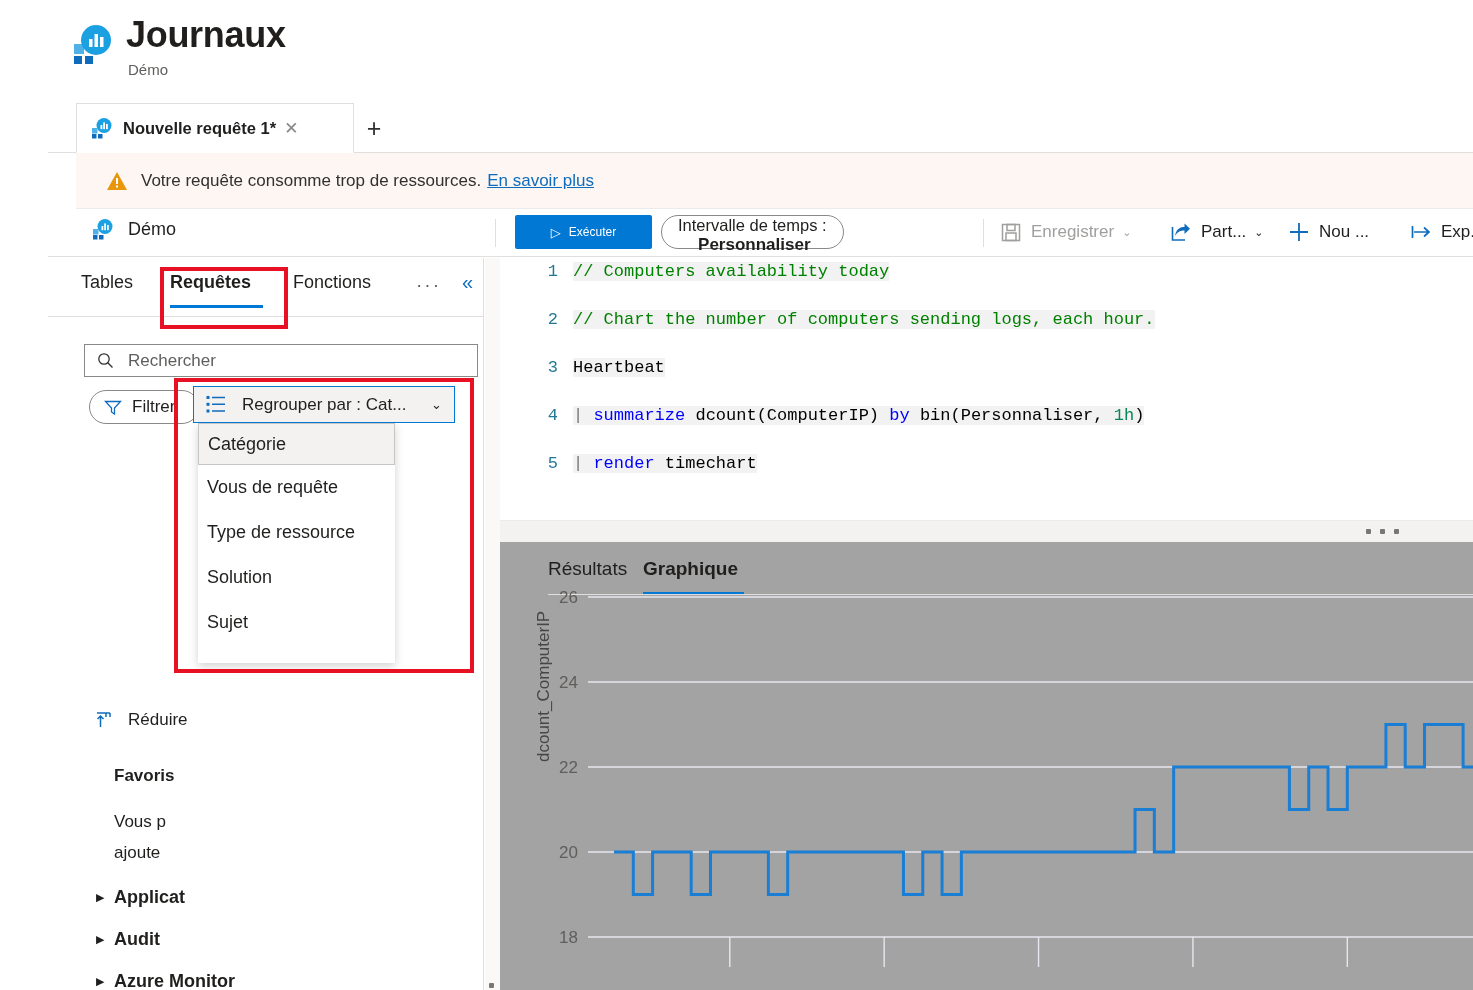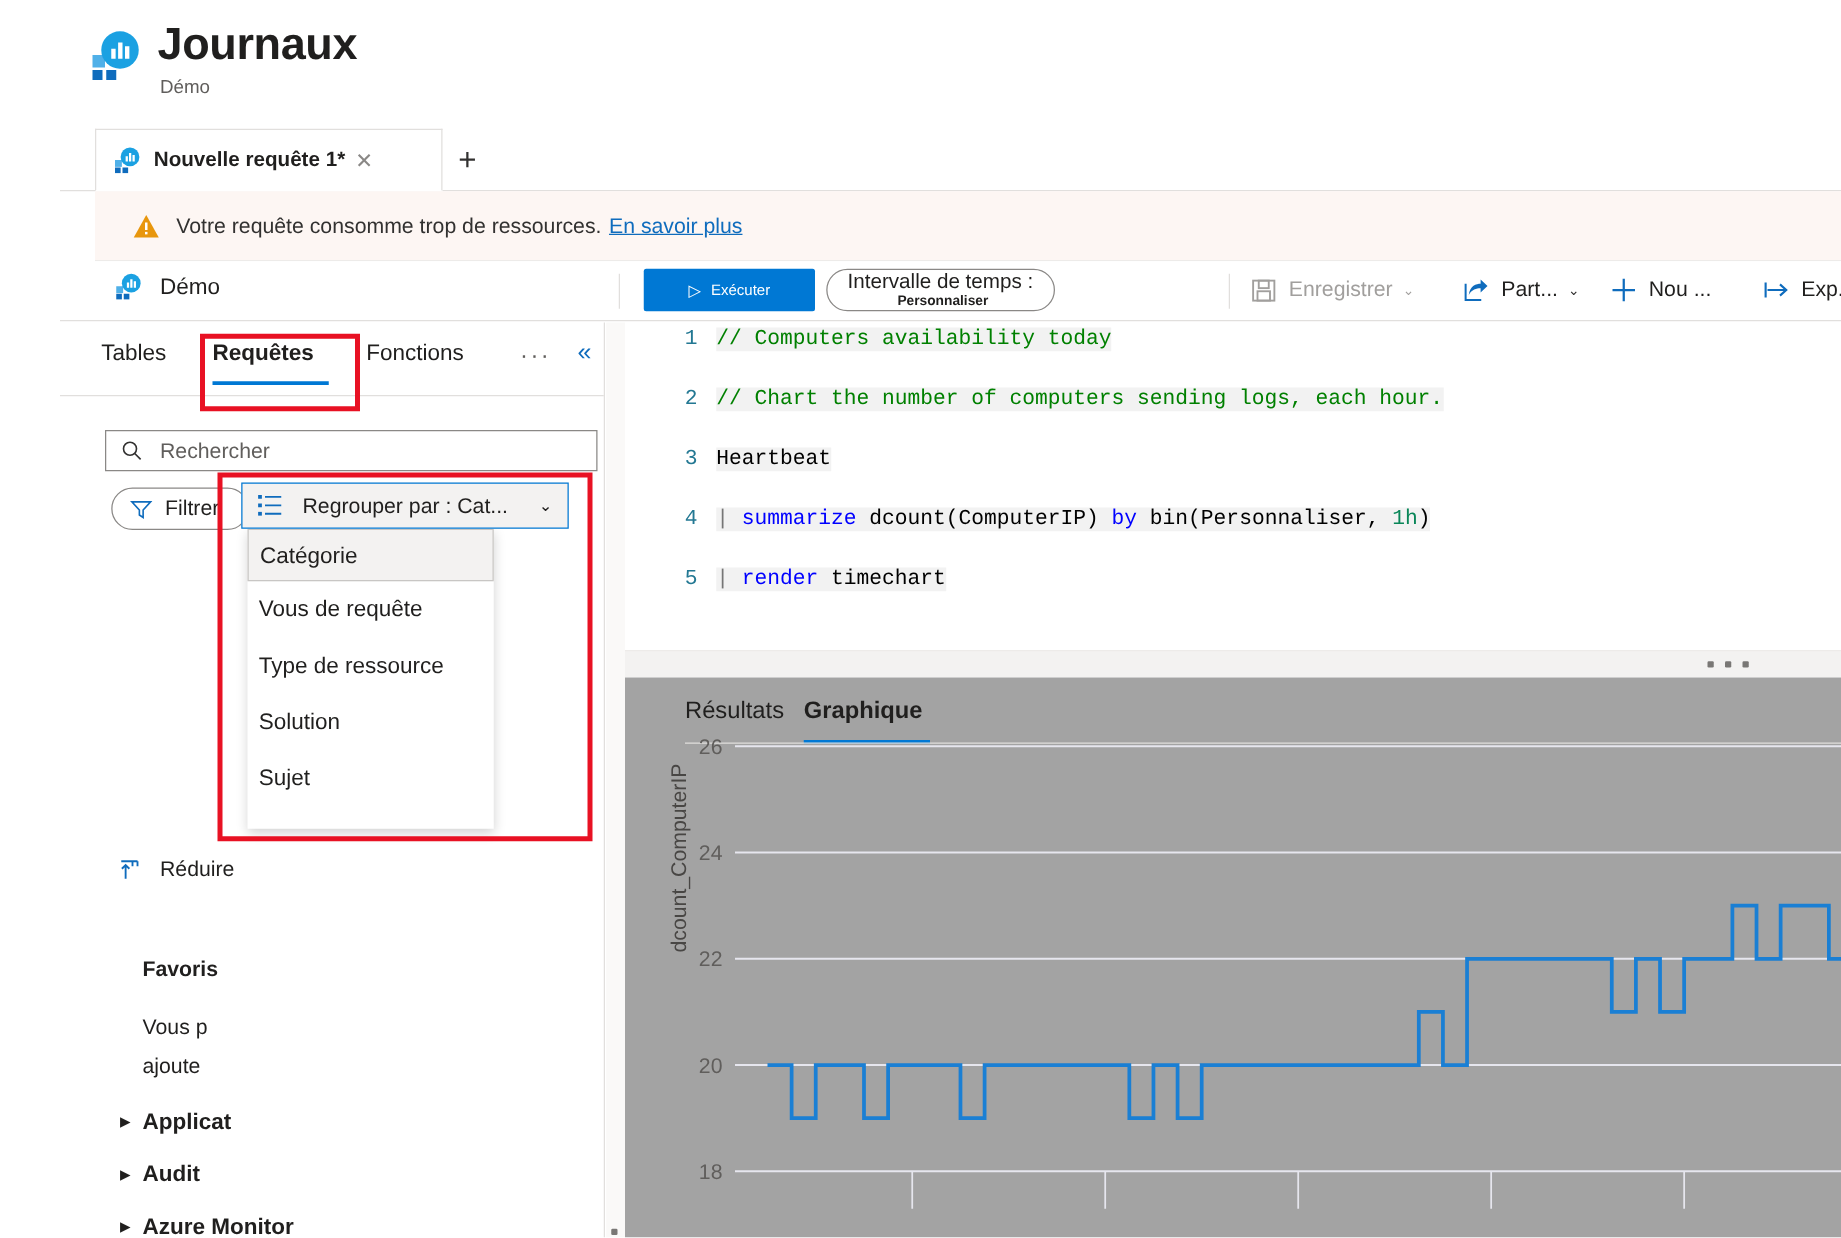--- a/index.html
+++ b/index.html
@@ -68,21 +68,21 @@
     display: flex; align-items: center; justify-content: center; cursor: pointer;
   }
   .run-btn .tri { margin-right: 8px; font-size: 13px; }
   .run-btn .rl { font-size: 12px; }
   .timerange {
     position: absolute; left: 613px; top: 215px; height: 34px;
     border: 1px solid #8a8886; border-radius: 17px; padding: 0 16px;
     display: flex; align-items: center; cursor: pointer; background:#fff;flex-direction:column;
   }
   .timerange .tr1 { font-size: 16.5px; color: #201f1e; }
-  .timerange .tr2 { font-size: 11px; color: #201f1e; font-weight: 700; margin-left: 4px; }
+  .timerange .tr2 { font-size: 17px; color: #201f1e; font-weight: 700; margin-left: 4px; }
   .cmdbtn {
     position: absolute; top: 216px; height: 32px;
     display: flex; align-items: center; cursor: pointer; font-size: 17px;
   }
   .cmdbtn .ci { width: 22px; height: 22px; margin-right: 9px; flex: 0 0 22px; }
   .cmdbtn .chev { margin-left: 8px; font-size: 11px; }
   .cmd-disabled { color: #a19f9d; }
   .cmd-enabled { color: #201f1e; }
 
   
@@ -106,21 +106,21 @@
   .searchbox input::placeholder { color: #605e5c; }
 
   .filterpill {
     position: absolute; left: 41px; top: 132px; height: 34px; width: 110px;
     border: 1px solid #8a8886; border-radius: 17px; background: #fff;
     display: flex; align-items: center; padding-left: 14px; cursor: pointer; overflow: hidden;
   }
   .filterpill .fi { width: 18px; height: 17px; margin-right: 10px; flex: 0 0 18px; }
   .filterpill .fl { font-size: 17px; color: #201f1e; white-space: nowrap; }
 
-  .reduce-row { position: absolute; left: 48px; top: 428px; display: flex; align-items: center; cursor: pointer; text-align: center; }
+  .reduce-row { position: absolute; left: 48px; top: 452px; display: flex; align-items: center; cursor: pointer; text-align: center; }
   .reduce-row .ri { width: 20px; height: 18px; margin-right: 12px; }
   .reduce-row .rl2 { font-size: 17px; color: #201f1e; }
 
   .fav-title { position: absolute; left: 66px; top: 508px; font-size: 17px; font-weight: 700; color: #201f1e; }
   .fav-body { position: absolute; left: 66px; top: 548px; width: 215px; font-size: 17px; color: #201f1e; line-height: 31px; }
 
   .treelist { position: absolute; left: 0px; top: 618px; width: 435px; }
   .treeitem { position: relative; height: 42px; display: flex; align-items: center; padding-left: 46px; cursor: pointer; }
   .treeitem .caret { position: absolute; left: 48px; width: 10px; color: #201f1e; font-size: 11px; }
   .treeitem .tlabel { margin-left: 20px; font-size: 18px; font-weight: 700; color: #201f1e; white-space: nowrap; }

